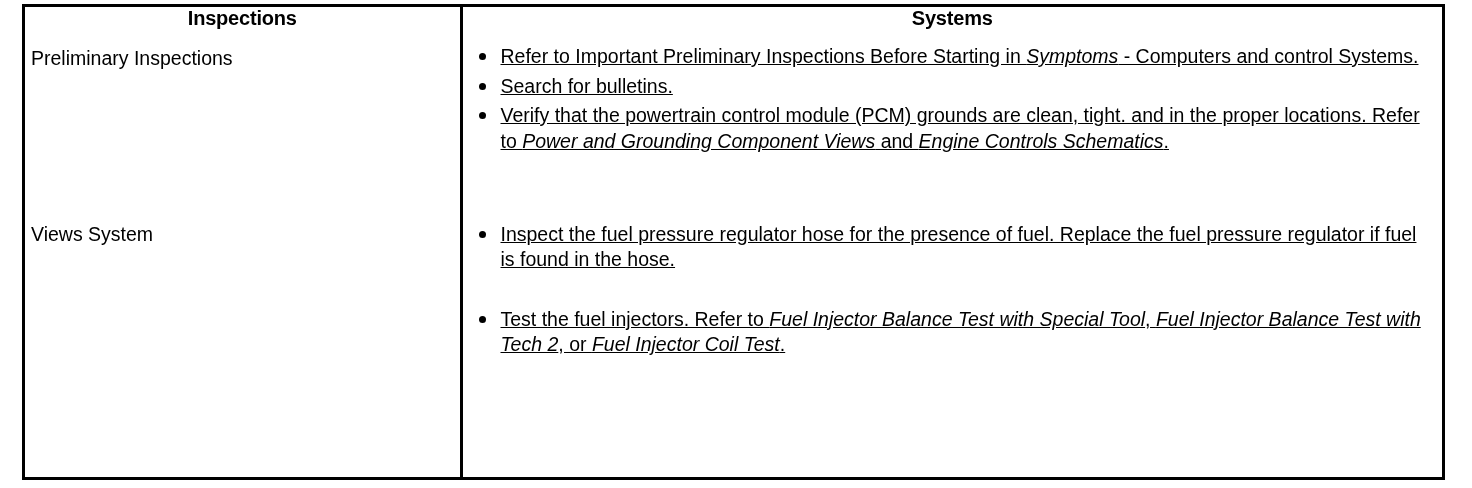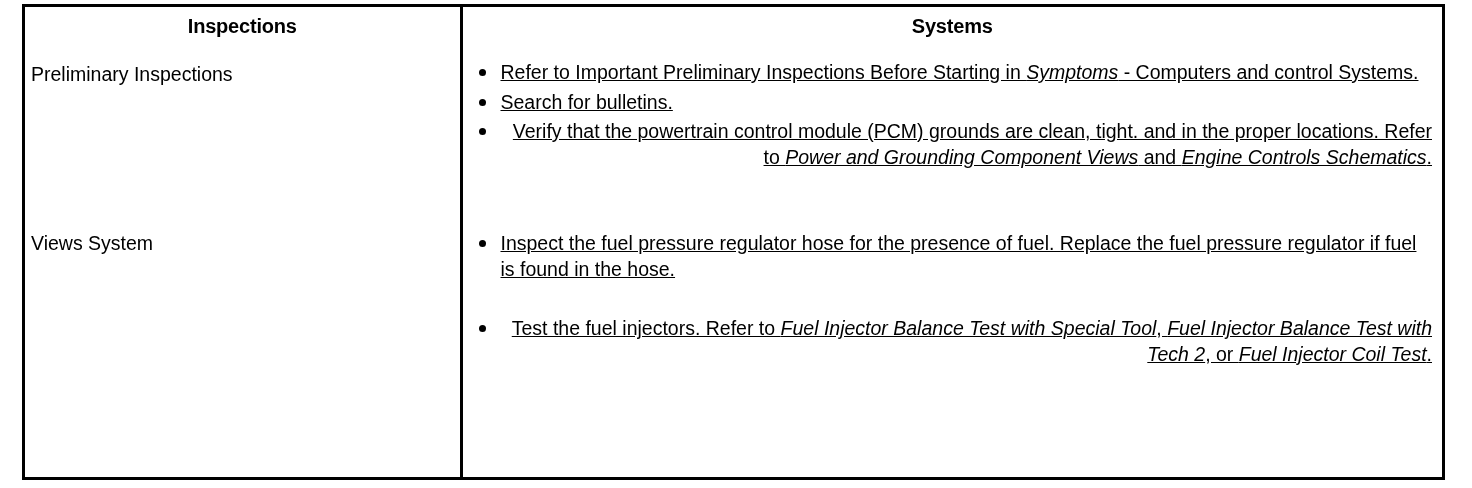--- a/index.html
+++ b/index.html
@@ -28,21 +28,21 @@
   table.diag {
     width: 100%;
     height: 100%;
     border-collapse: collapse;
     table-layout: fixed;
   }
 
   table.diag td, table.diag th {
     border: 0;
     vertical-align: top;
-    padding: 8px;
+    padding: 0;
   }
 
   
   col.col-inspections { width: 436px; }
   col.col-action { width: auto; }
 
   .hdr-row th {
     height: 30px;
     border-bottom: 3px solid #000;
     text-align: center;
@@ -83,21 +83,21 @@
     padding: 7px 10px 6px 13px;
     text-decoration: underline;
   }
   ul.actions li {
     position: relative;
     padding-left: 25px;
     font-size: 19.5px;
     line-height: 25.5px;
     margin-bottom: 4px;
   }
-  ul.actions li:last-child { margin-bottom: 0; text-align: right; }
+  ul.actions li:last-child { margin-bottom: 0; }
   ul.actions li .bullet {
     position: absolute;
     left: 3px;
     top: 9px;
     width: 7px;
     height: 7px;
     background: #000;
     border-radius: 50%;
   }
   ul.actions.fuel li {

